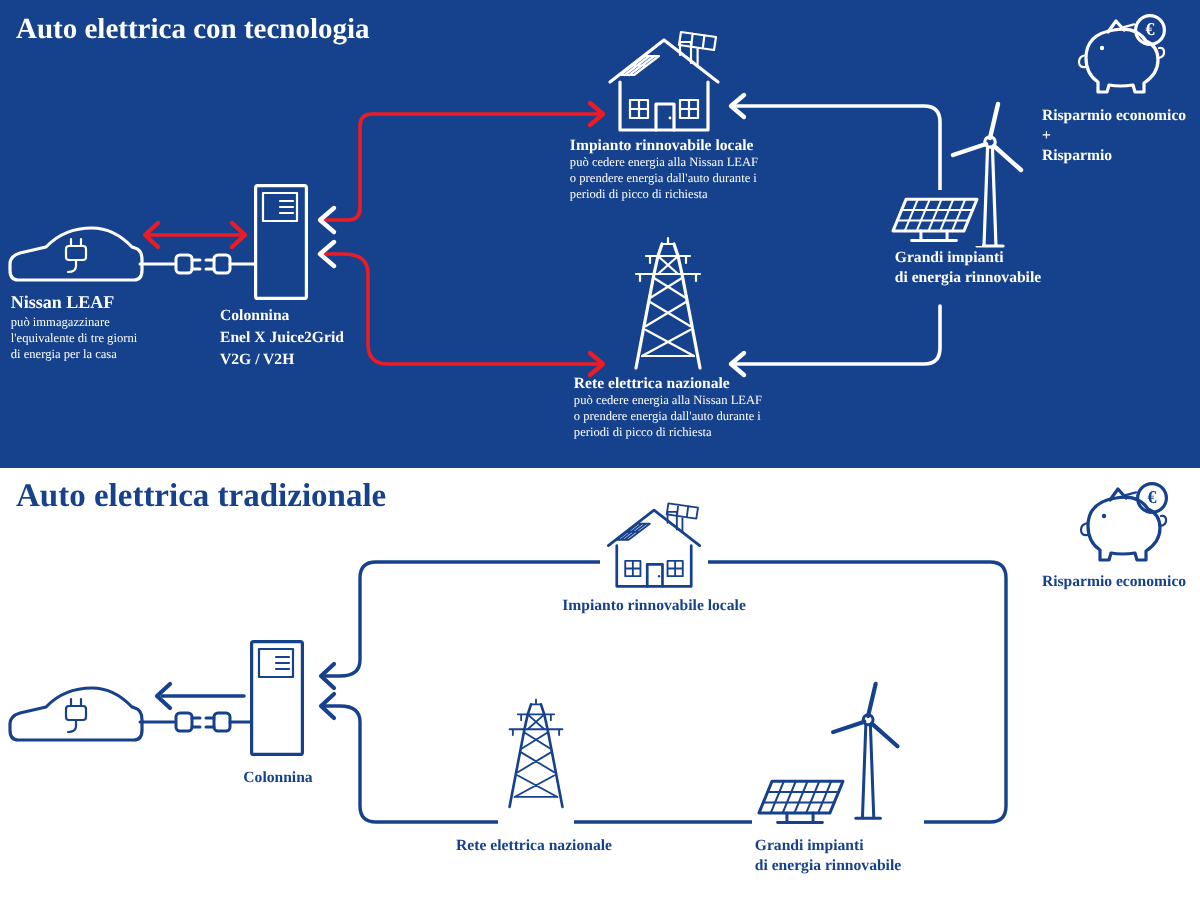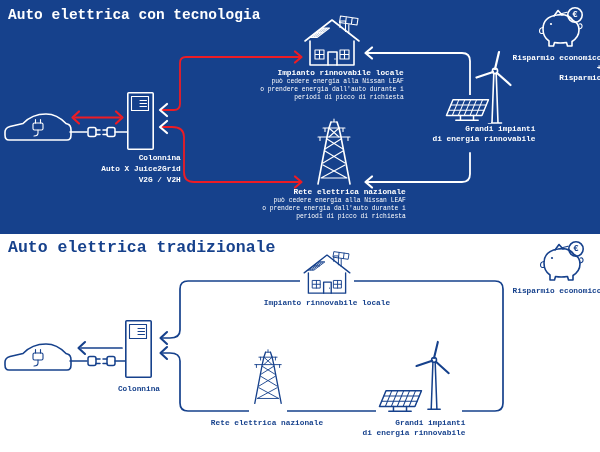--- a/index.html
+++ b/index.html
@@ -1,26 +1,26 @@
 <!DOCTYPE html>
 <html><head>
 <meta charset="utf-8">
 <style>
   html,body{margin:0;padding:0;background:#e8e8e8;}
   .canvas{position:relative;width:600px;height:452px;overflow:hidden;background:#fff;
-          font-family:Liberation Mono, monospace;}
+          font-family:Liberation Serif, serif;}
   .sec-top{position:absolute;left:0;top:0;width:600px;height:234px;background:#16418c;color:#fff;}
   .sec-bottom{position:absolute;left:0;top:234px;width:600px;height:218px;background:#fff;color:#16418c;}
   .overlay{position:absolute;left:0;top:0;}
   .node{position:absolute;line-height:0;}
   .mask-blue{background:#16418c;}
   .mask-white{background:#fff;}
   .title-top{position:absolute;left:8px;top:5px;font-size:14.5px;font-weight:bold;line-height:1.38;}
   .title-bottom{position:absolute;left:8px;top:4px;font-size:16.5px;font-weight:bold;}
-  .lbl{position:absolute;transform:translateX(-50%);text-align:right;white-space:nowrap;line-height:1.3;}
+  .lbl{position:absolute;transform:translateX(-50%);text-align:left;white-space:nowrap;line-height:1.3;}
   .lbl .b{display:block;font-weight:bold;font-size:7.8px;}
   .lbl .b.big{font-size:9px;}
   .lbl .s{display:block;font-size:6.3px;line-height:1.28;}
   .euro{position:absolute;transform:translate(-50%,-50%);font-size:9px;font-weight:bold;line-height:1;}
   svg path,svg rect,svg circle,svg line,svg polyline,svg polygon{
     fill:none;stroke:currentColor;stroke-width:1.6;stroke-linecap:round;stroke-linejoin:round;}
   svg .thin{stroke-width:1.1;}
   svg .thick{stroke-width:2.2;}
   svg .fill{fill:currentColor;stroke:none;}
   .red-line{stroke:#ed1c24;stroke-width:1.8;}
@@ -150,24 +150,30 @@
     <div class="node" style="left:4px;top:110px">
       <svg width="68" height="38">
           <use href="#sym-car"></use>
         </svg></div>
     <div class="node" style="left:535px;top:6px">
       <svg width="48" height="44">
           <use href="#sym-piggy"></use>
         </svg></div>
     <span class="euro" style="left:575px;top:15px">€</span>
 
+    <div class="lbl" style="left:37px;top:146px">
+      <span class="b big">Nissan LEAF</span>
+      <span class="s">può immagazzinare</span>
+      <span class="s">l'equivalente di tre giorni</span>
+      <span class="s">di energia per la casa</span>
+    </div>
 
     <div class="lbl" style="left:141px;top:153px;line-height:1.4">
       <span class="b">Colonnina</span>
-      <span class="b">Auto X Juice2Grid</span>
+      <span class="b">Enel X Juice2Grid</span>
       <span class="b">V2G / V2H</span>
     </div>
 
     <div class="lbl" style="left:332px;top:68px">
       <span class="b">Impianto rinnovabile locale</span>
       <span class="s">può cedere energia alla Nissan LEAF</span>
       <span class="s">o prendere energia dall'auto durante i</span>
       <span class="s">periodi di picco di richiesta</span>
     </div>
 

